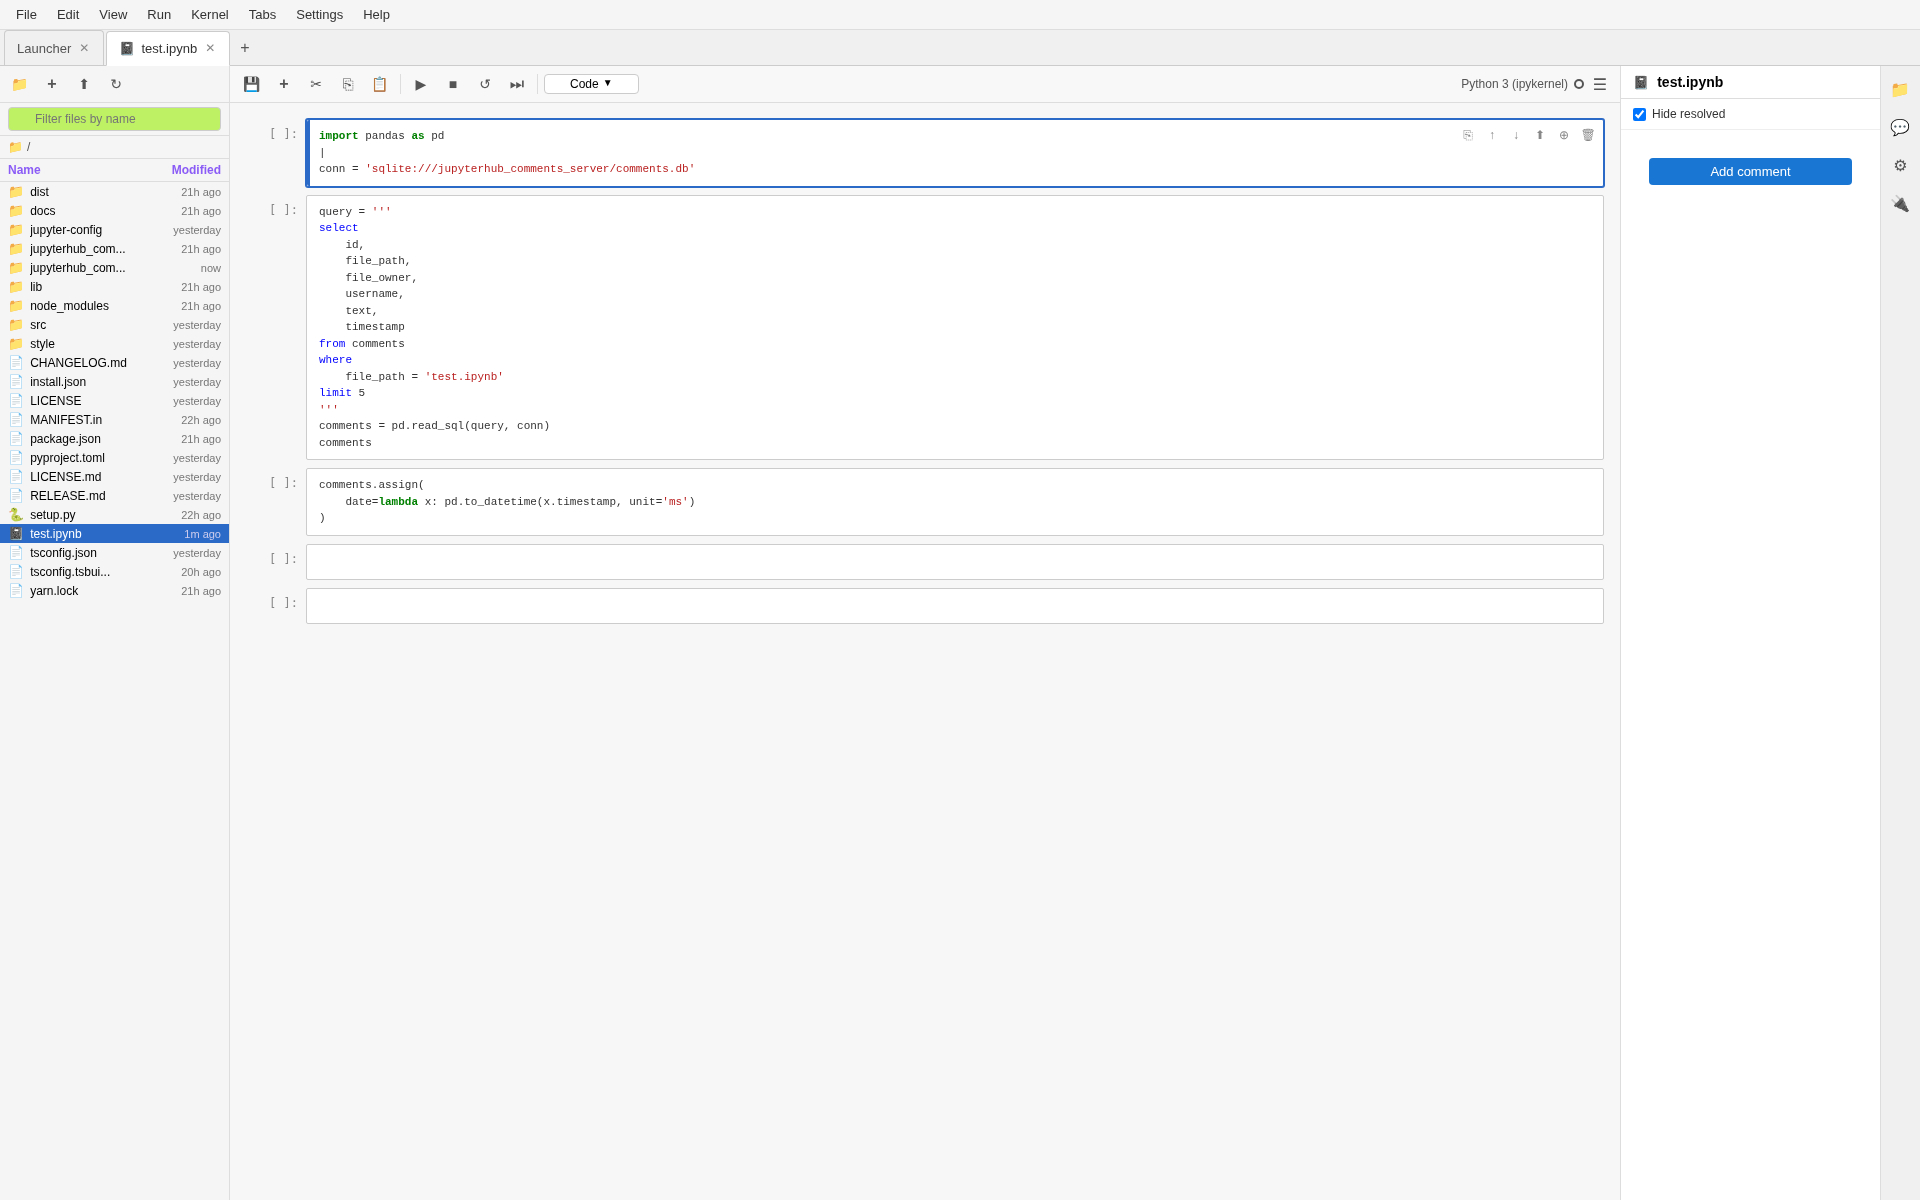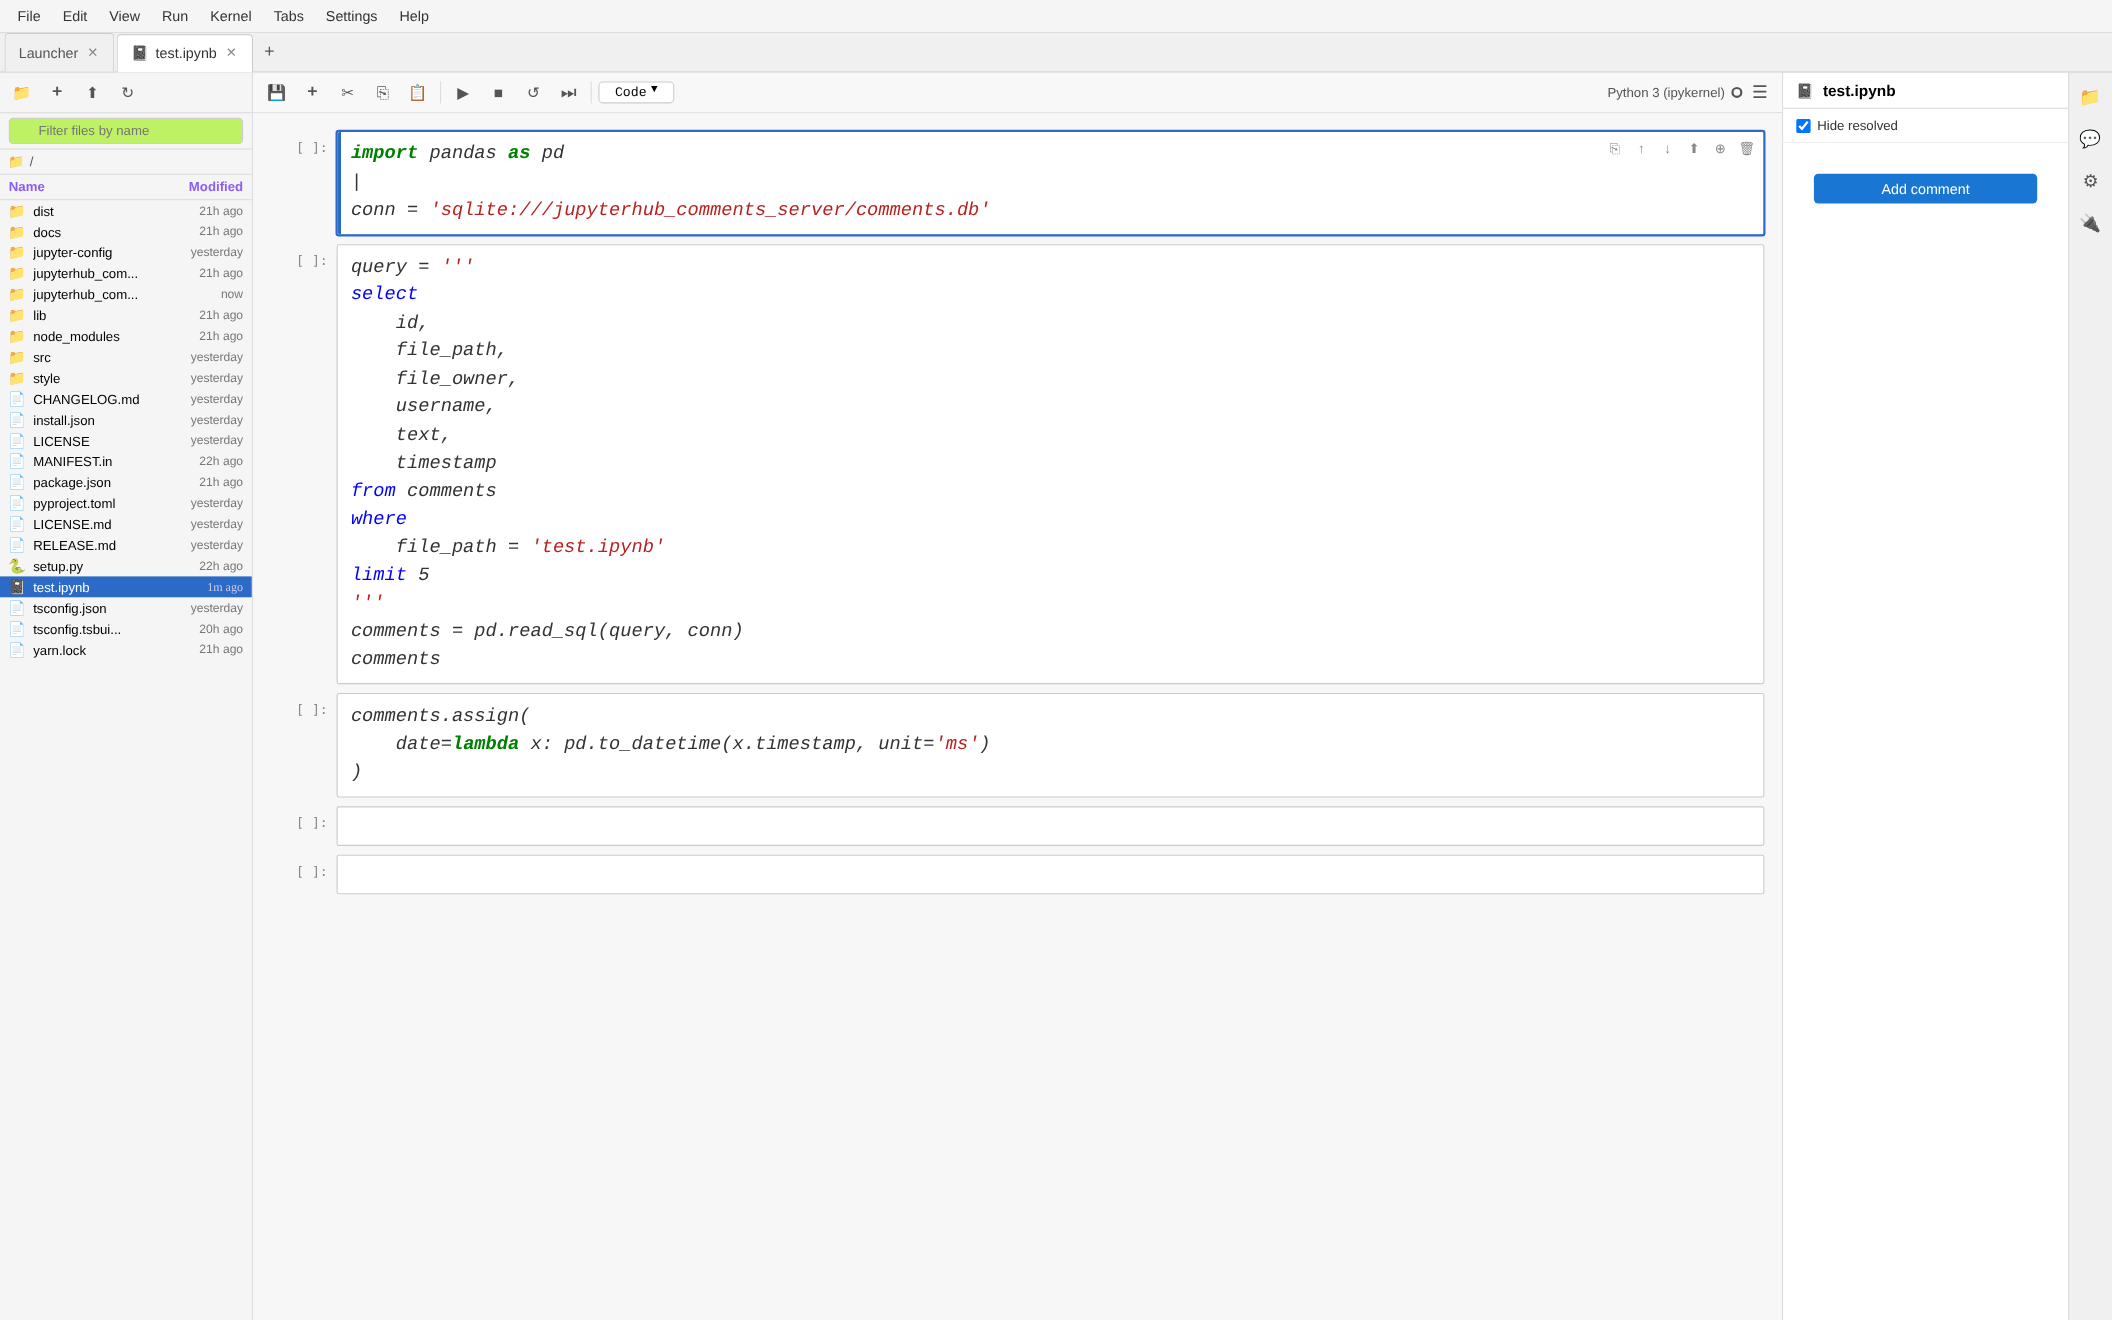--- a/index.html
+++ b/index.html
@@ -36,37 +36,37 @@
     .file-item .file-name { flex: 1; overflow: hidden; text-overflow: ellipsis; white-space: nowrap; }
     .file-item .file-modified { width: 80px; text-align: right; color: #777; font-size: 11px; flex-shrink: 0; }
     .file-item.selected .file-modified { color: #cce; }
 
     
     .notebook-area { flex: 1; display: flex; flex-direction: column; background: #fff; overflow: hidden; }
 
     
     .notebook-toolbar { display: flex; align-items: center; padding: 4px 8px; border-bottom: 1px solid #ddd; gap: 4px; background: #f8f8f8; }
     .nb-btn { width: 28px; height: 28px; display: flex; align-items: center; justify-content: center; cursor: pointer; border-radius: 3px; color: #555; font-size: 14px; }
-    .nb-select { display: flex; border: 1px solid #ccc; border-radius: 4px; padding: 2px 14px; background: #fff; cursor: pointer; font-size: 12px; gap: 4px; font-family: Liberation Mono, monospace; }
+    .nb-select { display: flex; border: 1px solid #ccc; border-radius: 4px; padding: 2px 25px; background: #fff; cursor: pointer; font-size: 12px; gap: 4px; }
     .nb-separator { width: 1px; height: 20px; background: #ddd; margin: 0 2px; }
     .nb-spacer { flex: 1; }
     .kernel-info { display: flex; align-items: center; gap: 6px; font-size: 12px; color: #555; }
     .kernel-circle { width: 10px; height: 10px; border-radius: 50%; border: 2px solid #555; }
     .nb-menu-btn { width: 24px; height: 24px; display: flex; align-items: center; justify-content: center; cursor: pointer; color: #555; font-size: 16px; }
 
     
     .notebook-content { flex: 1; overflow-y: auto; padding: 16px 0; background: #f7f7f7; }
     .cell { display: flex; margin-bottom: 8px; padding: 0 16px; }
     .cell-gutter { width: 60px; flex-shrink: 0; font-size: 12px; color: #888; display: flex; align-items: flex-start; justify-content: flex-end; padding: 8px 8px 0 0; font-family: monospace; }
     .cell-content { flex: 1; border: 1px solid #ccc; border-radius: 2px; background: #fff; position: relative; min-height: 36px; }
     .cell-content.active { border-color: #2b6ac7; box-shadow: 0 0 0 1px #2b6ac7; }
     .cell-left-bar { position: absolute; left: 0; top: 0; bottom: 0; width: 3px; background: #2b6ac7; border-radius: 2px 0 0 2px; }
     .cell-actions { position: absolute; right: 4px; top: 4px; display: flex; gap: 2px; }
     .cell-action-btn { width: 22px; height: 22px; display: flex; align-items: center; justify-content: center; cursor: pointer; border-radius: 3px; color: #888; font-size: 12px; }
-    .cell-code { padding: 8px 12px; font-family: 'Courier New', Courier, monospace; font-size: 17px; line-height: 1.5; white-space: pre; color: #333; padding-right: 120px; font-style: italic; }
+    .cell-code { padding: 8px 12px; font-family: 'Courier New', Courier, monospace; font-size: 11px; line-height: 1.5; white-space: pre; color: #333; padding-right: 120px; }
 
     
     .kw { color: #008000; font-weight: bold; }
     .kw2 { color: #0000ff; }
     .str { color: #ba2121; }
     .cursor-line::after { content: '|'; color: #333; animation: blink 1s infinite; }
     @keyframes blink { 0%, 100% { opacity: 1; } 50% { opacity: 0; } }
 
     
     .right-panel { width: 260px; background: #fff; border-left: 1px solid #ddd; display: flex; flex-direction: column; }
@@ -223,21 +223,21 @@
             <span class="file-modified">yesterday</span>
           </div>
         <div class="file-item">
             <span class="file-icon">🐍</span>
             <span class="file-name">setup.py</span>
             <span class="file-modified">22h ago</span>
           </div>
         <div class="file-item selected">
             <span class="file-icon">📓</span>
             <span class="file-name">test.ipynb</span>
-            <span class="file-modified" style="color:#cce;font-family:Liberation Serif, serif;">1m ago</span>
+            <span class="file-modified" style="color:#cce;">1m ago</span>
           </div>
         <div class="file-item">
             <span class="file-icon">📄</span>
             <span class="file-name">tsconfig.json</span>
             <span class="file-modified">yesterday</span>
           </div>
         <div class="file-item">
             <span class="file-icon">📄</span>
             <span class="file-name">tsconfig.tsbui...</span>
             <span class="file-modified">20h ago</span>

